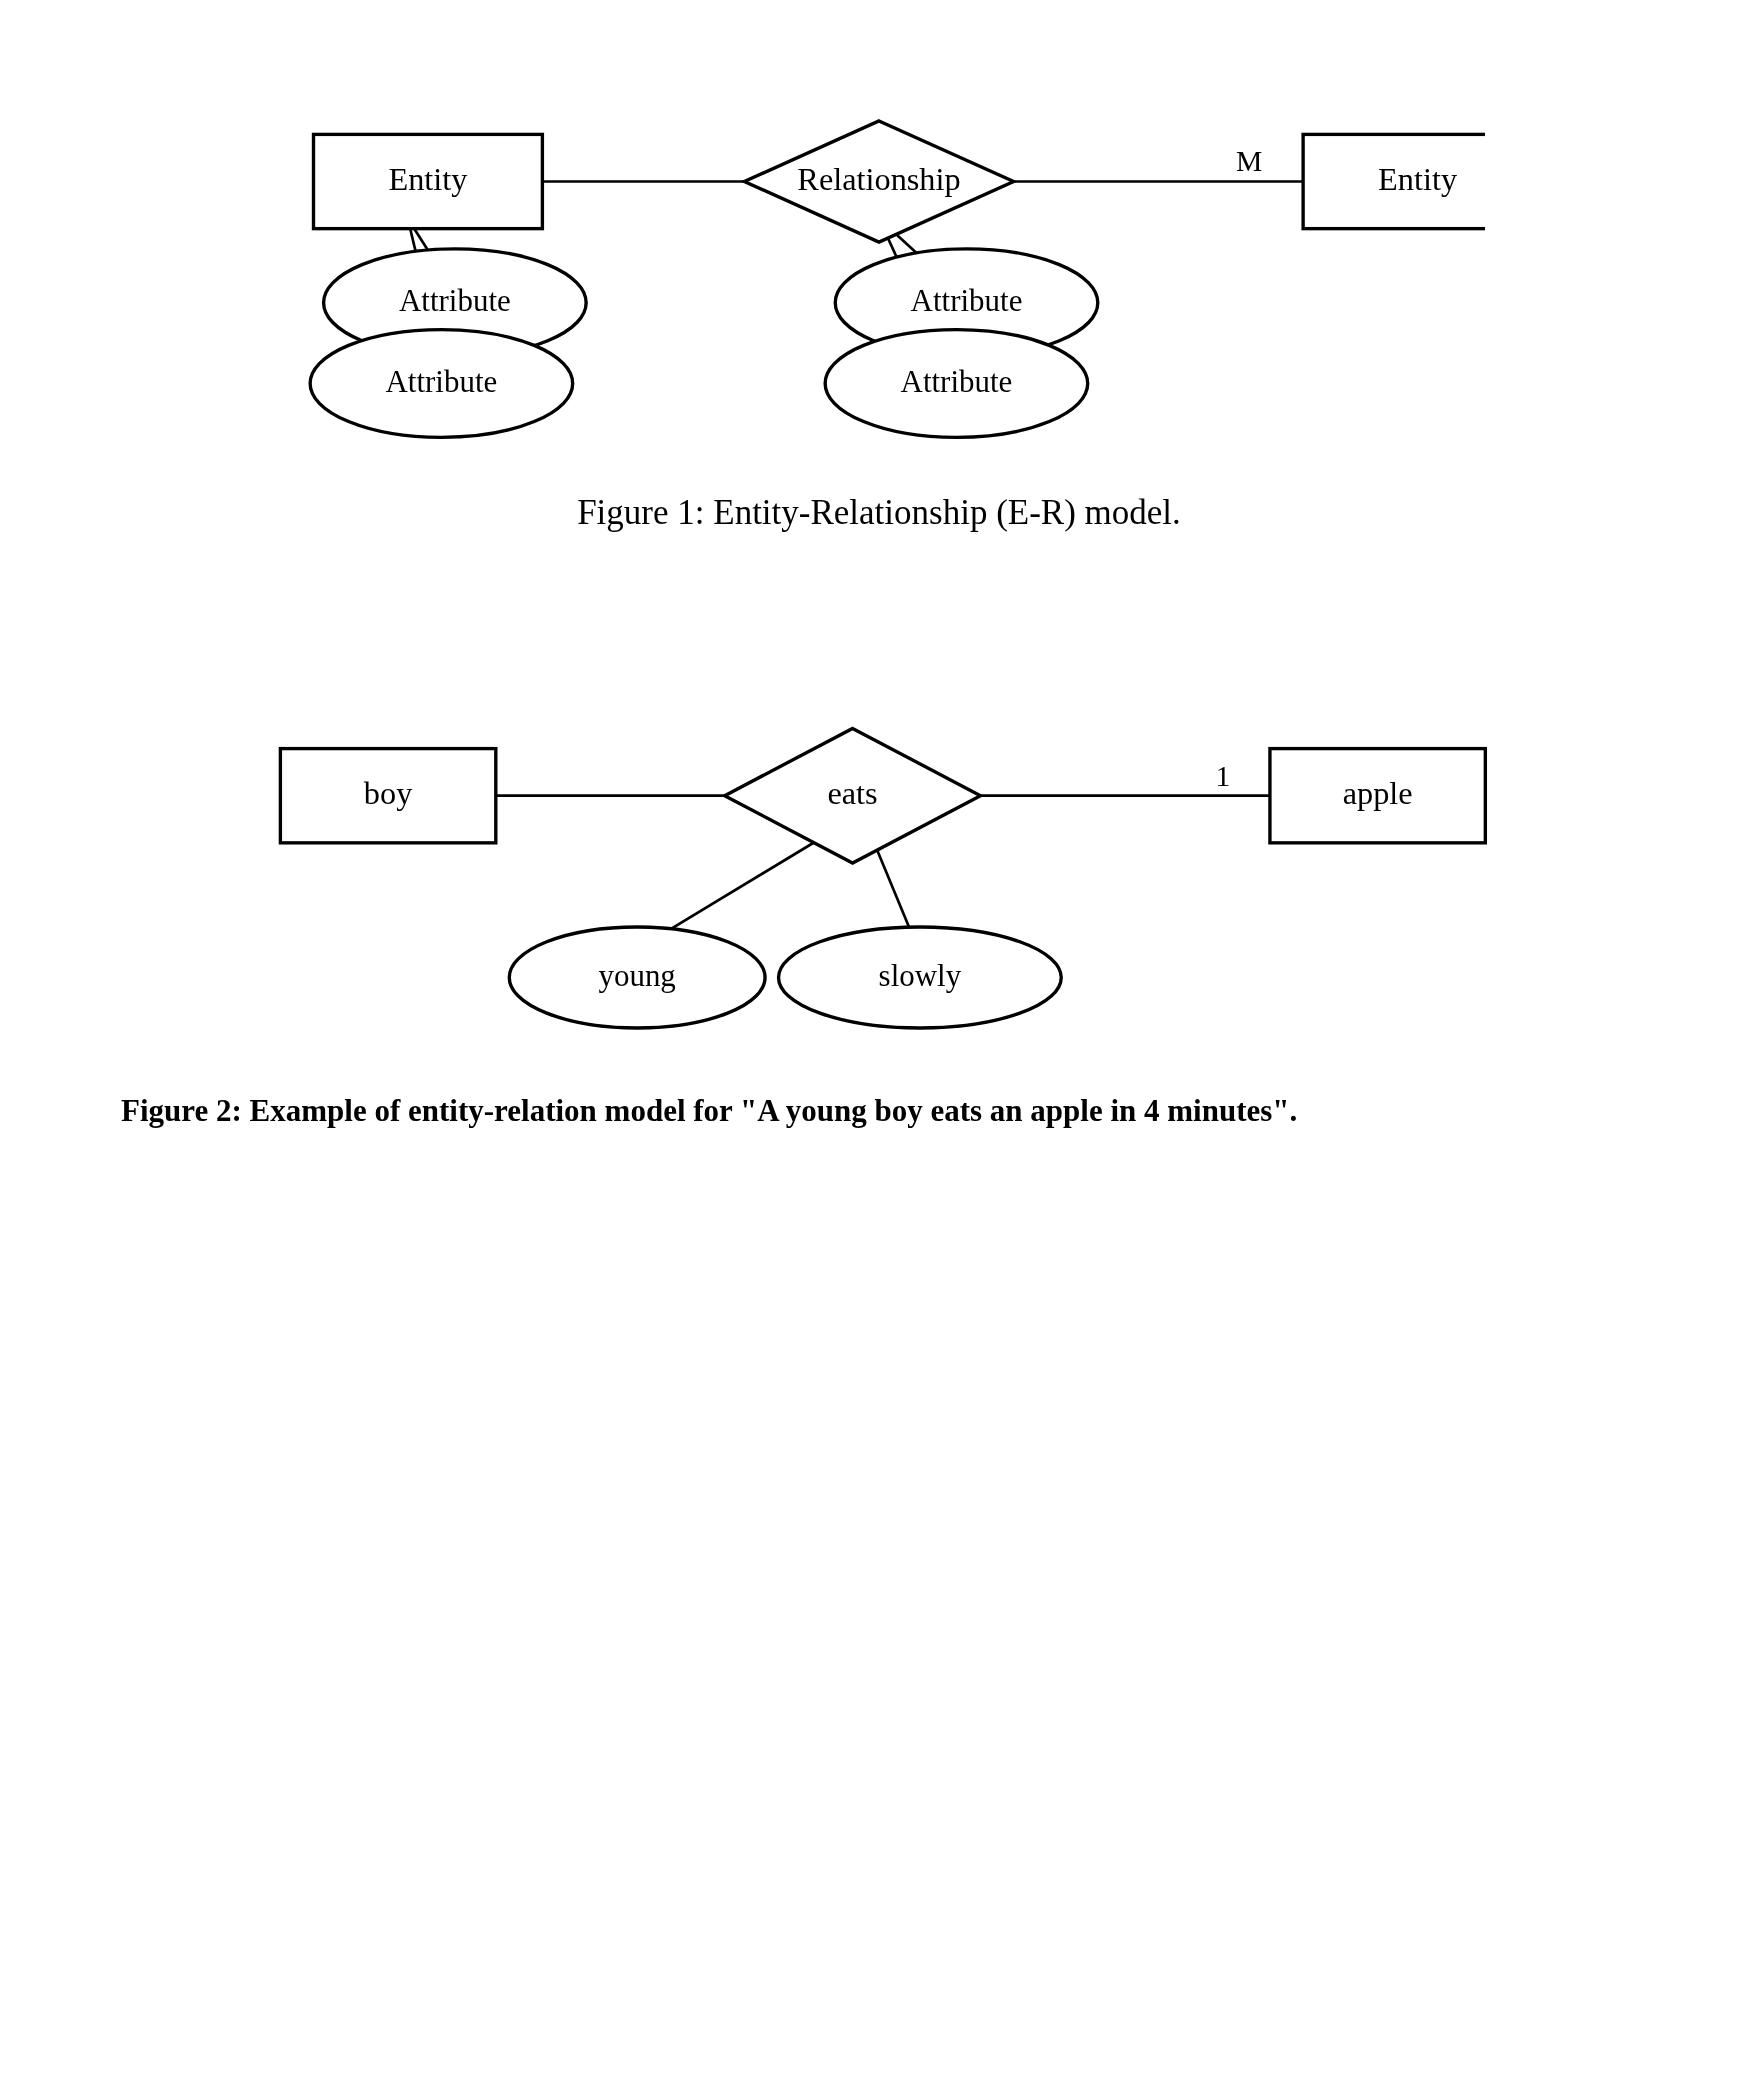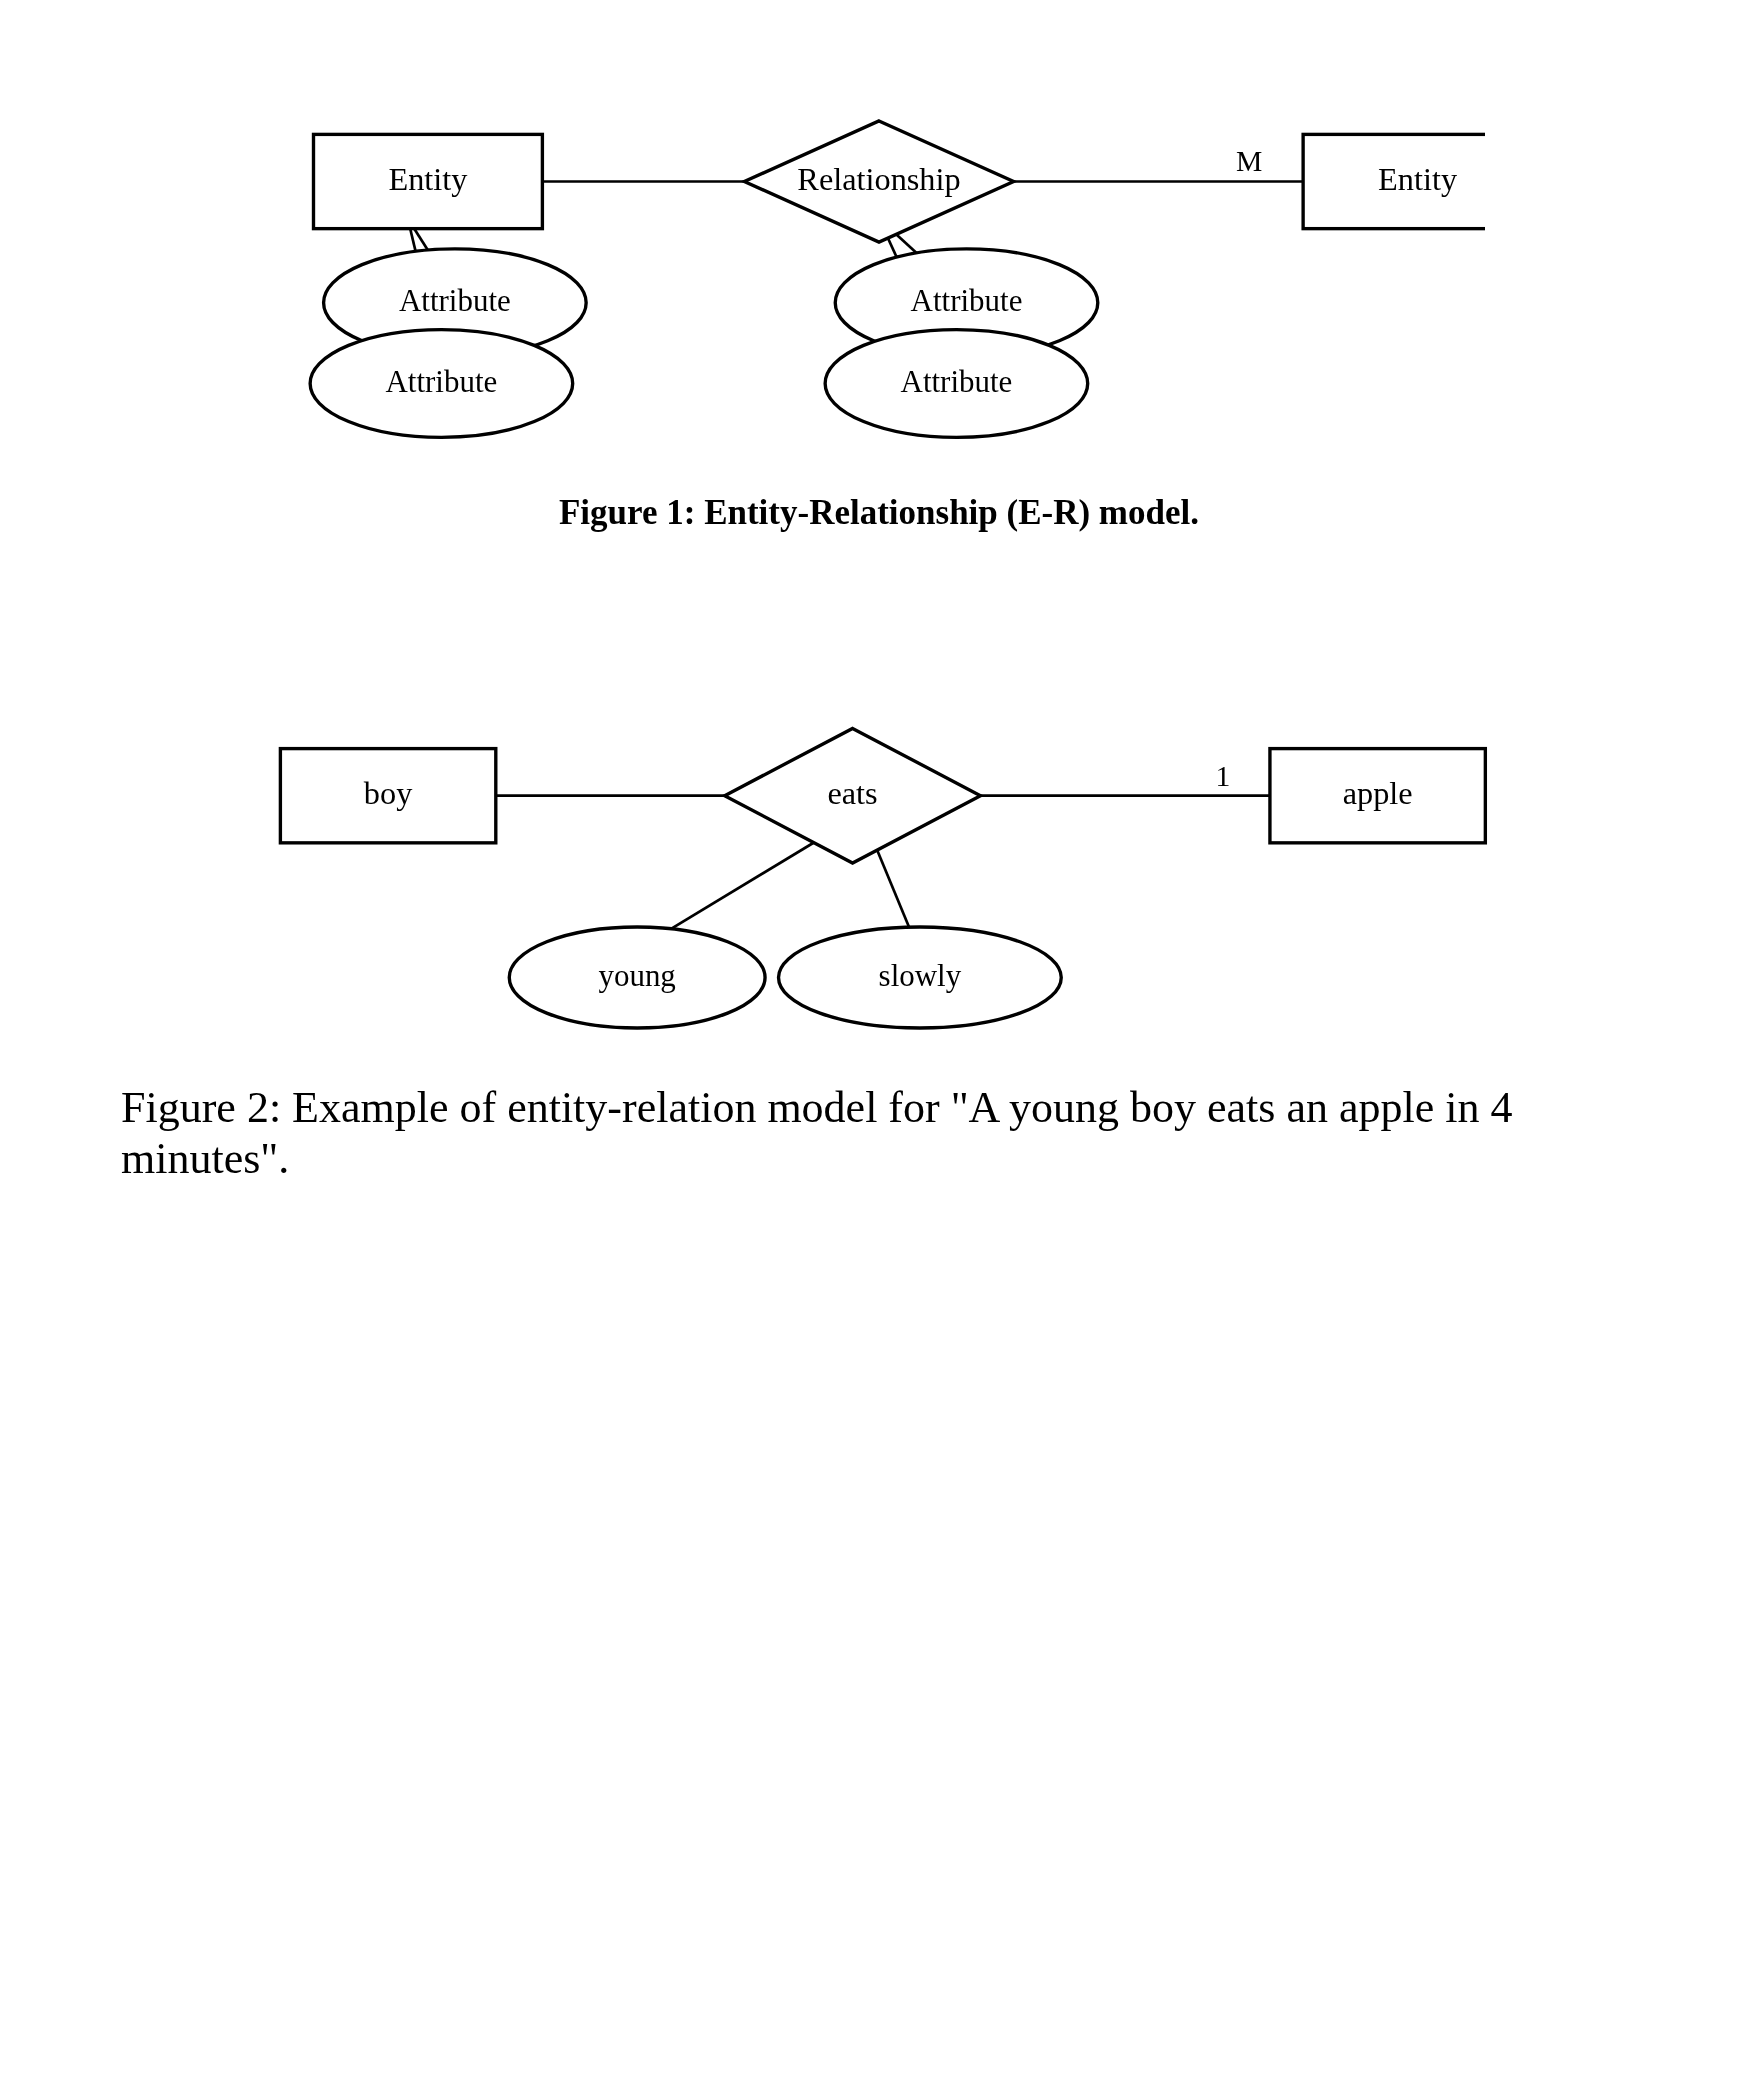--- a/index.html
+++ b/index.html
@@ -28,43 +28,43 @@
 
     .figure1-svg-area {
       width: 1212px;
       height: 377px;
       position: relative;
     }
 
     .figure-caption {
       margin-top: 21.5px;
       font-size: 35px;
-      font-weight: bold;
+      font-weight: normal;
       text-align: center;
     }
 
     
     .figure2-wrapper {
       margin-top: 175px;
       width: 100%;
       display: flex;
       flex-direction: column;
       align-items: center;
     }
 
     .figure2-svg-area {
       width: 1279px;
       height: 350px;
       position: relative;
     }
 
     .figure2-caption {
-      margin-top: 24px;
-      font-size: 44px;
-      font-weight: normal;
+      margin-top: 35px;
+      font-size: 31px;
+      font-weight: bold;
       text-align: left;
       width: 100%;
       padding-left: 40px;
     }
 
     
     .er-text {
       font-family: 'Times New Roman', Times, serif;
       font-size: 48px;
       fill: #000;

